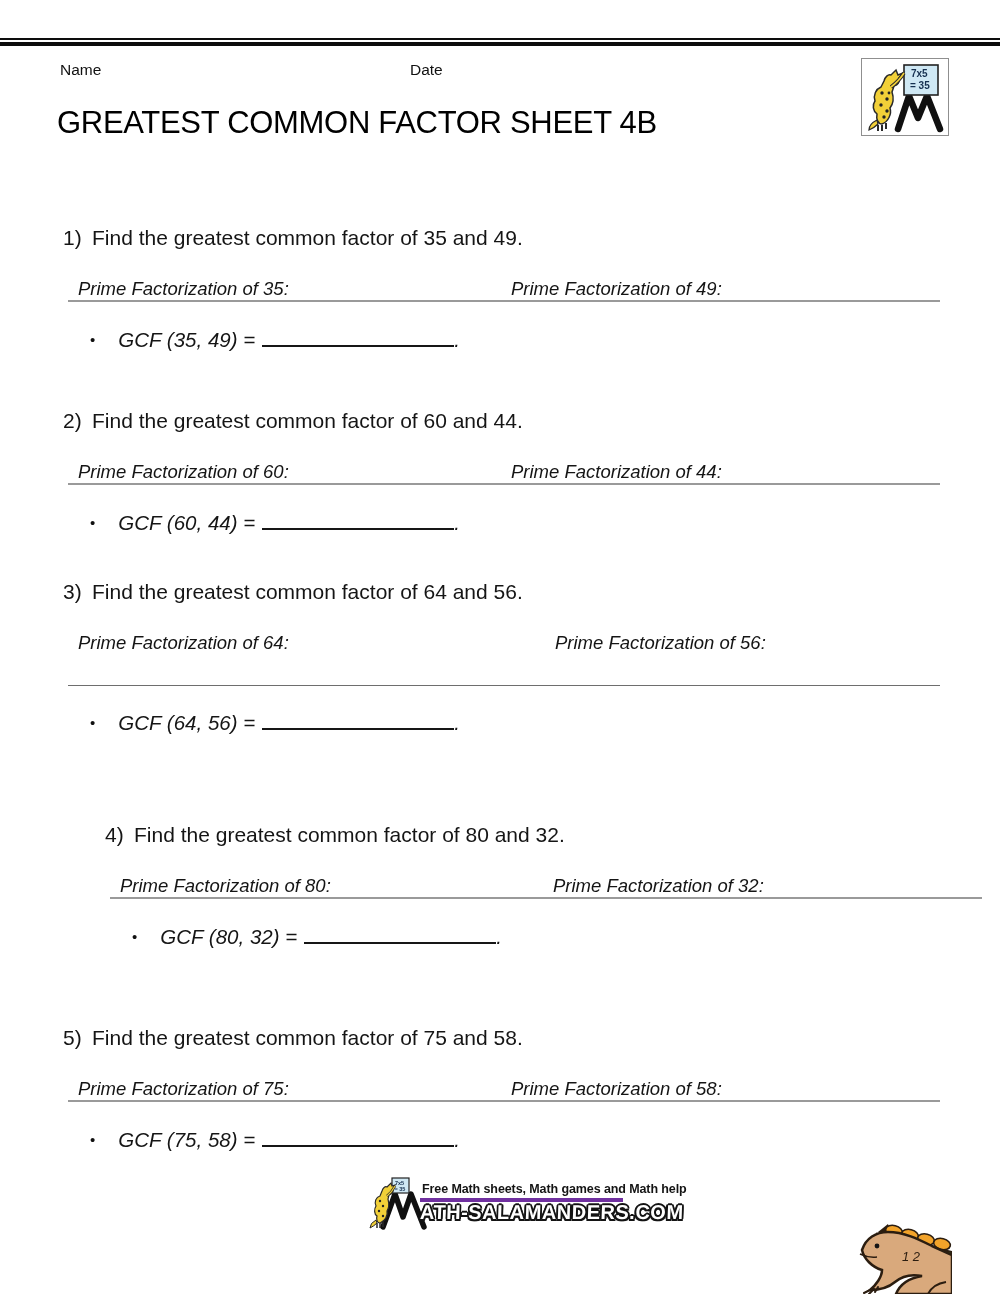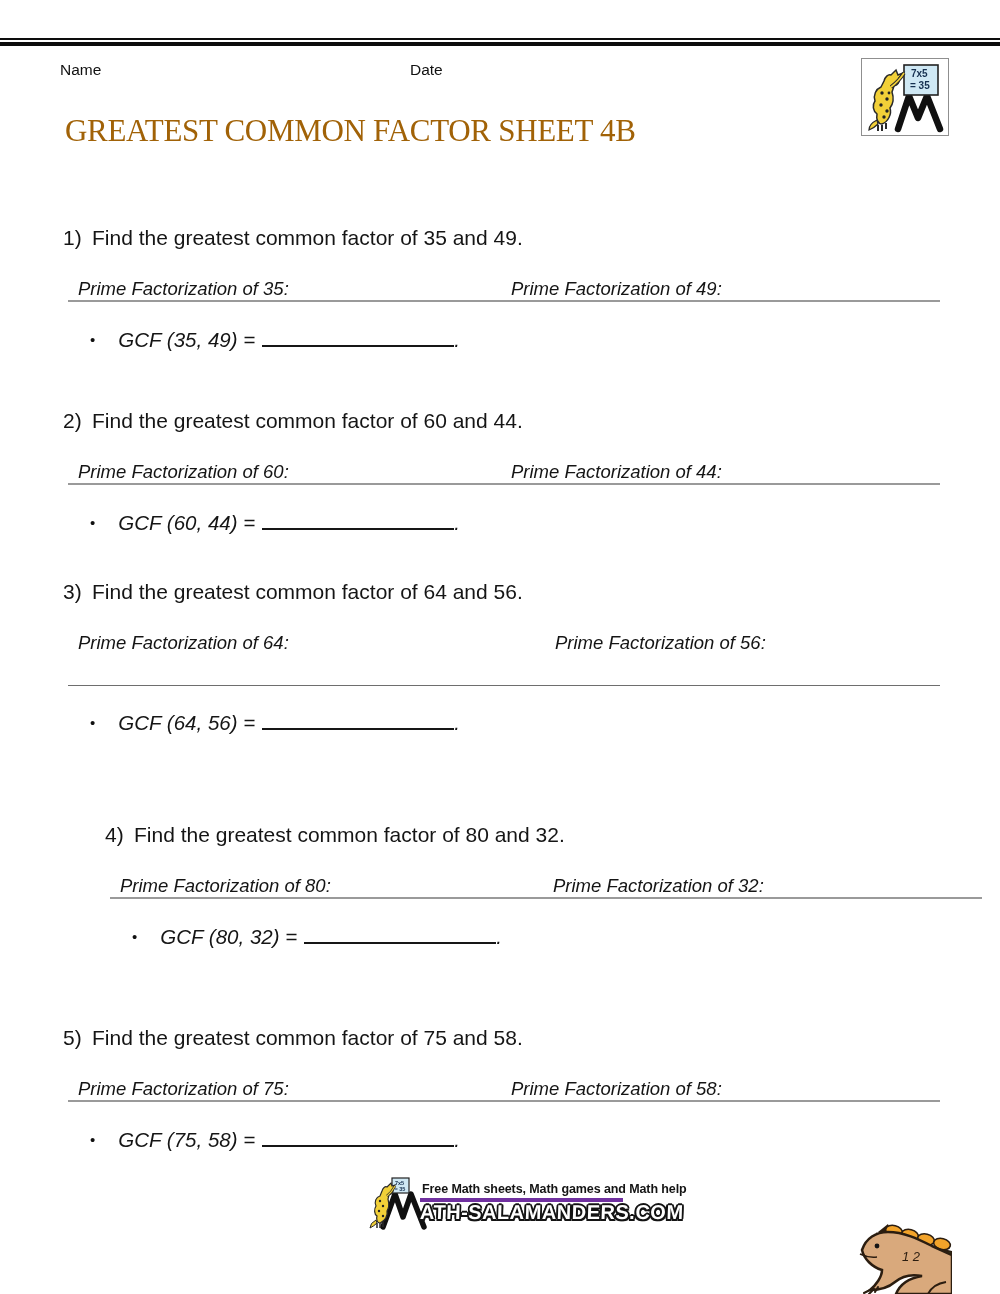--- a/index.html
+++ b/index.html
@@ -12,23 +12,23 @@
   .top-band .thin{height:2px;background:#0d0d0d;}
   .top-band .gap{height:1.5px;background:#ffffff;}
   .top-band .thick{height:4px;background:#0d0d0d;}
 
   .name-label{position:absolute;left:60px;top:61px;font-size:15.5px;color:#111;}
   .date-label{position:absolute;left:410px;top:61px;font-size:15.5px;color:#111;}
 
   .logo-box{position:absolute;left:861px;top:58px;width:88px;height:78px;}
 
   .title{
-    position:absolute;left:57px;top:105px;margin:8px;
-    font-family:Liberation Serif, serif;font-weight:500;
-    font-size:31px;letter-spacing:-0.3px;color:#a16207;white-space:nowrap;
+    position:absolute;left:57px;top:105px;margin:0;
+    font-family:Liberation Sans, sans-serif;font-weight:500;
+    font-size:31px;letter-spacing:-0.3px;color:#000000;white-space:nowrap;
   }
   .instruction{
     position:absolute;left:0;top:171px;width:1000px;text-align:center;
     font-style:italic;font-size:21px;color:#151515;
   }
 
   .problem{position:absolute;left:0;width:1000px;height:170px;padding-left:27px;}
   .p1{top:226px;} .p2{top:409px;} .p3{top:580px;height:200px;} .p4{top:823px;margin-left:42px;} .p5{top:1026px;}
 
   .q-line{position:absolute;left:63px;top:0;font-size:21px;color:#151515;white-space:nowrap;}

